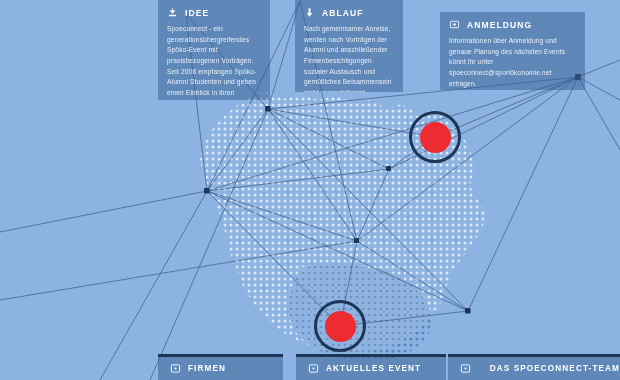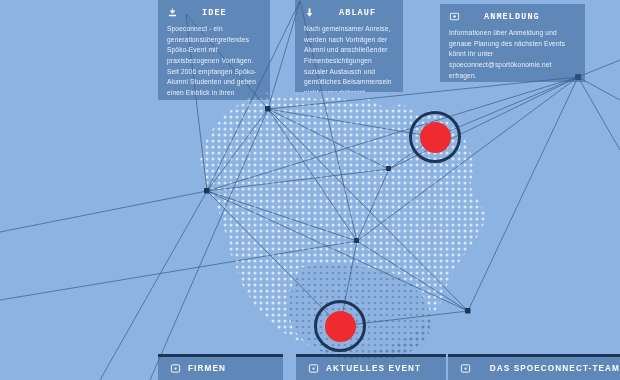--- a/index.html
+++ b/index.html
@@ -16,23 +16,22 @@
   
   .panel{
     position:absolute;
     background:rgba(58,98,150,0.55);
     color:#eef4fb;
     box-sizing:border-box;
     padding:7px 9px 8px 9px;
     overflow:hidden;
   }
   .panel-head{
-    display:flex;align-items:center;gap:24px;
+    display:flex;align-items:center;gap:7px;
     margin:0 0 6px 0;
-    font-family:Liberation Mono, monospace;
   }
   .panel-title{
     font-size:8.5px;font-weight:bold;letter-spacing:1.1px;
     color:#ffffff;white-space:nowrap;
   }
   .panel-body{
     font-size:6.6px;line-height:1.62;color:#e9f1fa;
     letter-spacing:0.15px;
   }
   .hicon{width:11px;height:11px;flex:0 0 11px;display:block;}
@@ -162,21 +161,21 @@
     <div class="panel-head">
       <svg class="hicon" viewBox="0 0 24 24">
         <rect x="10" y="3" width="4" height="11" fill="#ffffff"></rect>
         <path d="M6 13 L18 13 L12 21 Z" fill="#ffffff"></path>
       </svg>
       <span class="panel-title">ABLAUF</span>
     </div>
     <div class="panel-body">Nach gemeinsamer Anreise, werden nach Vorträgen der Alumni und anschließender Firmenbesichtigungen sozialer Austausch und gemütliches Beisammensein nicht vernachlässigt. Abhängig von Programmpunkten und Zeitplan wird eine Übernachtunf mit eingeplant.</div>
   </div>
 
-  <div class="panel" style="left:440px;top:4px;width:145px;height:78px;">
+  <div class="panel" style="left:440px;top:12px;width:145px;height:78px;">
     <div class="panel-head">
       <svg class="hicon" viewBox="0 0 24 24">
         <rect x="3" y="5" width="18" height="14" rx="1.5" fill="none" stroke="#ffffff" stroke-width="1.8"></rect>
         <circle cx="12" cy="12" r="2.6" fill="#ffffff"></circle>
       </svg>
       <span class="panel-title">ANMELDUNG</span>
     </div>
     <div class="panel-body">Informationen über Anmeldung und genaue Planung des nächsten Events könnt ihr unter spoeconnect@sportökonomie.net erfragen.</div>
   </div>
 

